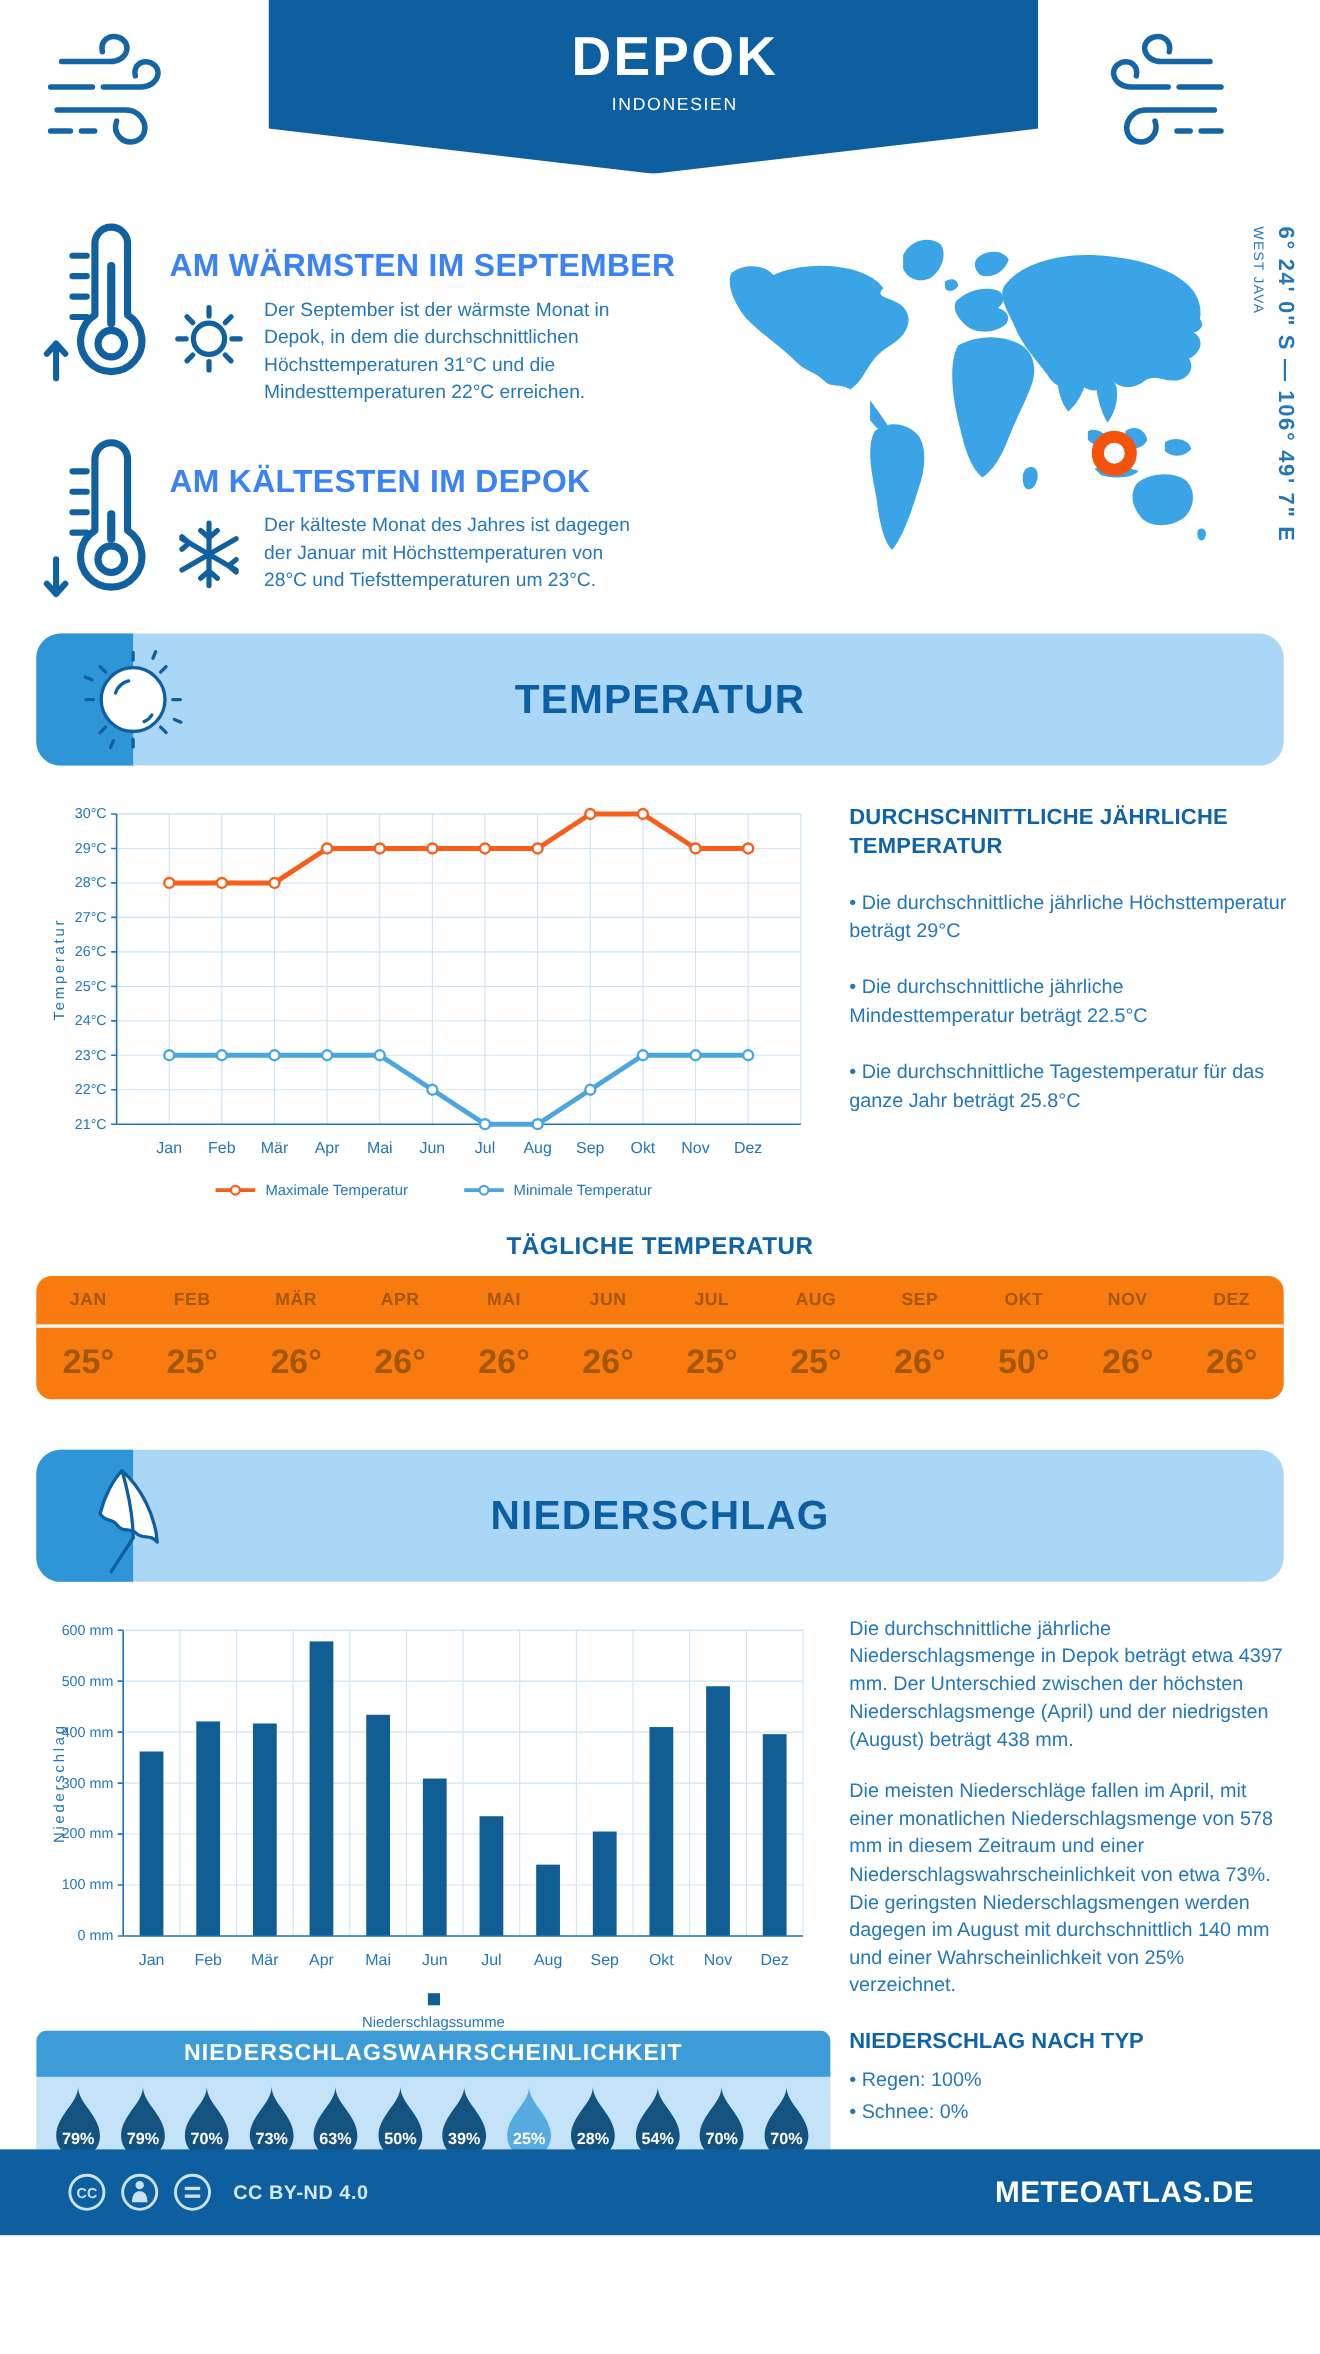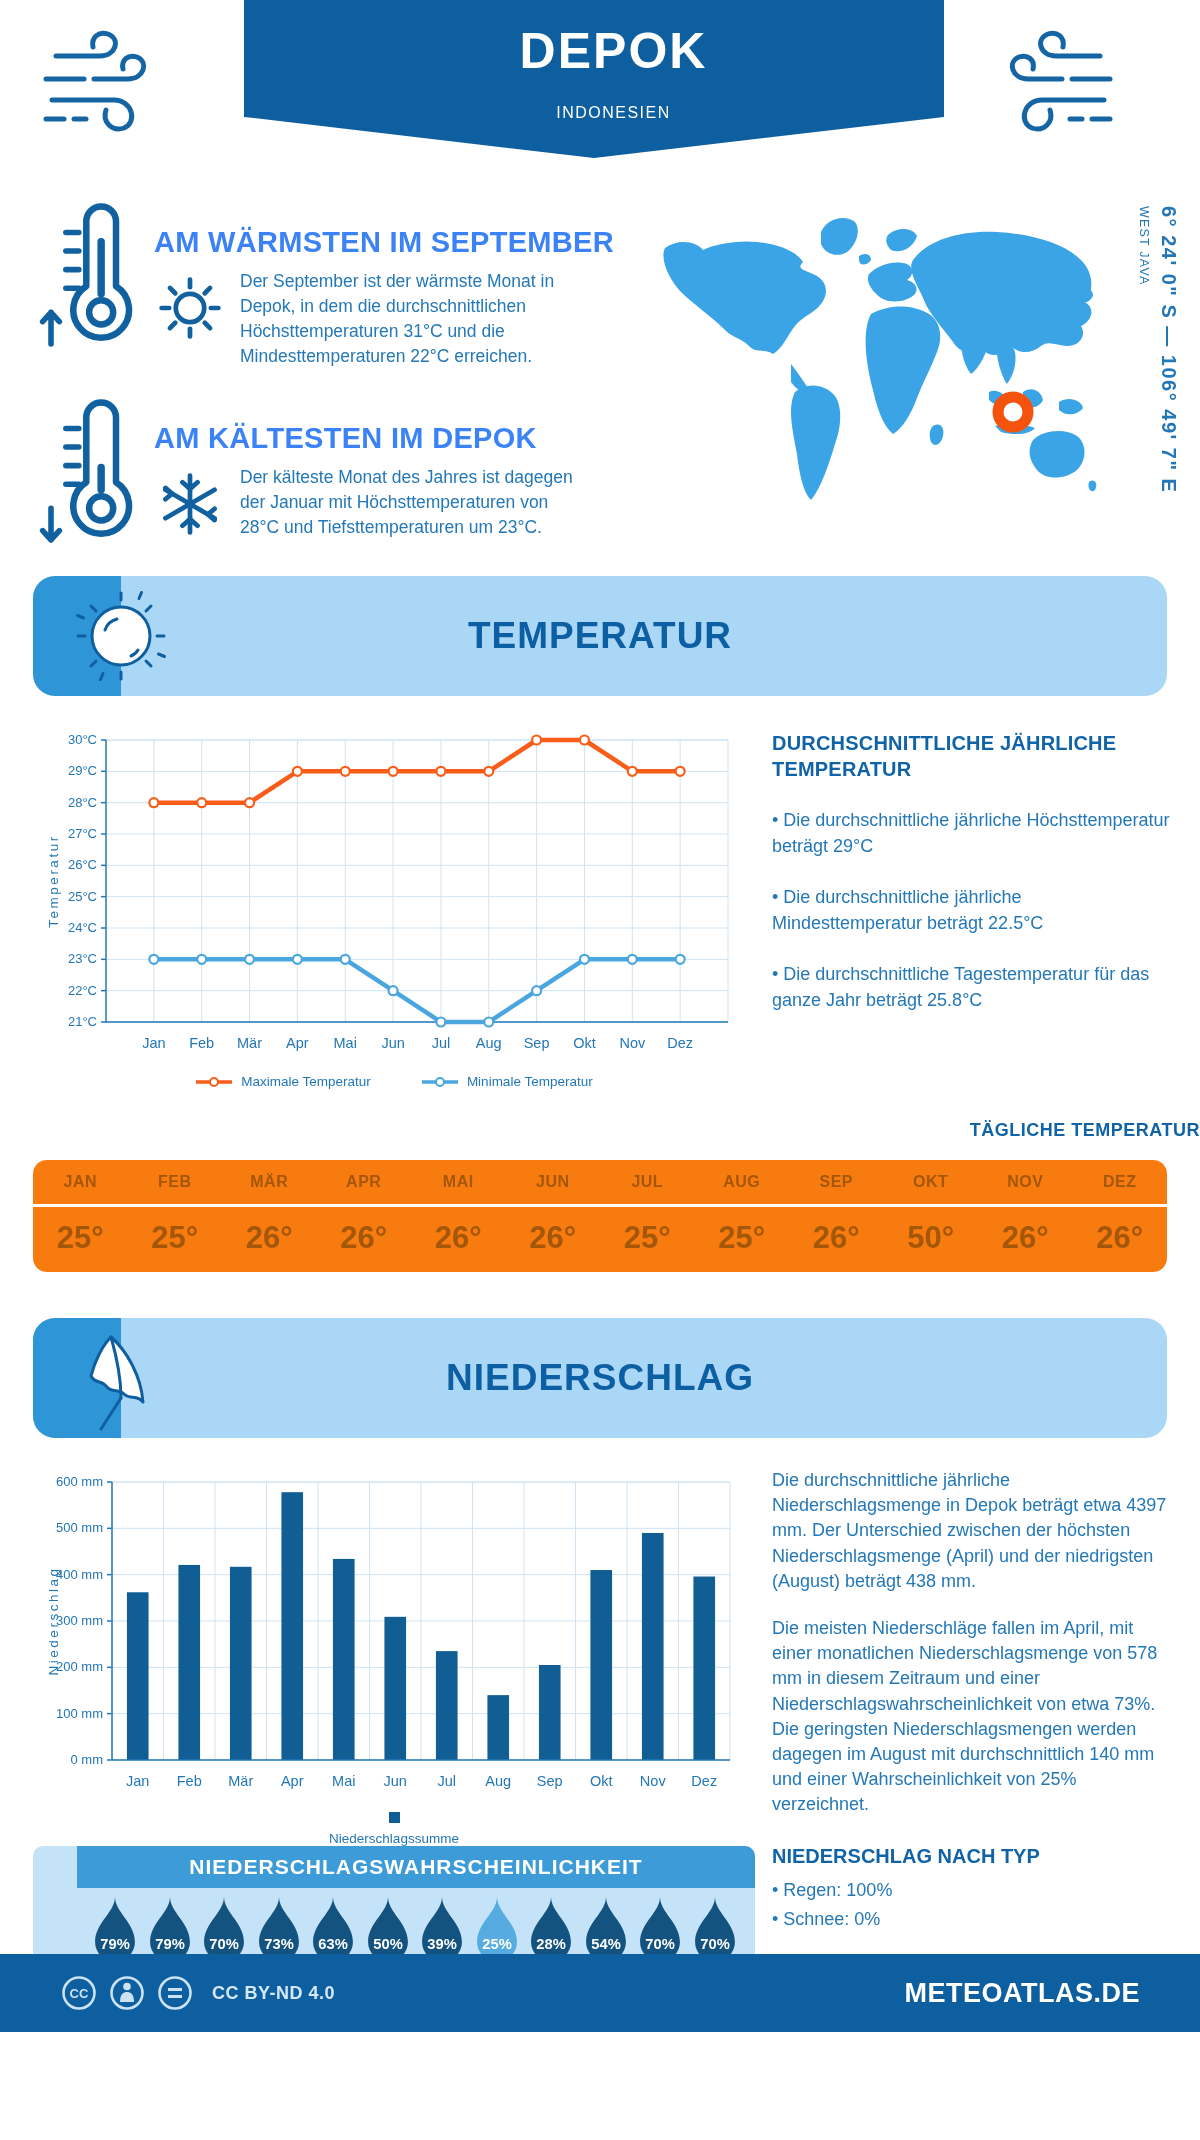--- a/index.html
+++ b/index.html
@@ -9,21 +9,21 @@
   svg text { font-family:"Liberation Sans", sans-serif; }
 
   .page { position:relative; width:1200px; height:2140px; background:#fff;
           overflow:hidden; margin:0 auto; color:#2478B8; }
 
   
   .ribbon { position:absolute; left:244px; top:0; width:700px; height:158px;
             background:#0E5FA0; text-align:center;
             clip-path:polygon(0 0, 100% 0, 100% 74%, 50% 100%, 0 74%);padding-left:39px; }
   .ribbon h1 { padding-top:22px; font-size:50px; color:#fff; font-weight:bold; letter-spacing:2px; }
-  .ribbon .sub { margin-top:24px; font-size:16px; color:#fff; letter-spacing:1.5px; font-weight:normal; }
+  .ribbon .sub { margin-top:7px; font-size:16px; color:#fff; letter-spacing:1.5px; font-weight:normal; }
   .wind-left  { position:absolute; left:42px;  top:24px; }
   .wind-right { position:absolute; left:992px; top:24px; }
 
   
   .fact { position:absolute; left:38px; width:610px; display:flex; gap:12px; }
   #fact-warm { top:194px; }
   #fact-cold { top:390px; }
   .thermo { flex:none; width:104px; }
   .fact-right h2 { font-size:29px; color:#3b82f6; font-weight:bold; letter-spacing:.3px;margin-top:32px; }
   .fact-row { display:flex; gap:14px; margin-top:10px; }
@@ -61,33 +61,33 @@
   .col-right { position:absolute; left:772px; width:398px; }
   #temp-summary { top:730px; }
   #temp-summary h3 { font-size:20px; font-weight:bold; color:#0F63A6; line-height:1.3; letter-spacing:.2px; }
   #temp-summary .bullet { margin-top:26px; font-size:18px; line-height:1.42; }
   #precip-text { top:1468px; }
   #precip-text p { font-size:18px; line-height:1.40; margin-bottom:22px; }
   #precip-text h3 { font-size:20px; font-weight:bold; color:#0F63A6; margin-top:28px; margin-bottom:12px; }
   #precip-text .bullet { font-size:18px; margin-top:8px; }
 
   
-  #daily-title { position:absolute; top:1120px; left:0; width:1200px; text-align:right;
-                 font-size:18px; font-weight:bold; color:#0F63A6; letter-spacing:.5px; }
+  #daily-title { position:absolute; top:1120px; left:0; width:1200px; text-align:center;
+                 font-size:22px; font-weight:bold; color:#0F63A6; letter-spacing:.5px; }
   #temp-table { position:absolute; left:33px; top:1160px; width:1134px; height:112px;
                 background:#F87B0F; border-radius:14px; display:grid;
                 grid-template-columns:repeat(12,1fr); grid-template-rows:44px 1fr; overflow:hidden; }
   .tt-line { position:absolute; left:0; right:0; top:44px; height:3px; background:#fff; }
   .tt-month { align-self:center; text-align:center; font-weight:bold; font-size:16px;
               color:#A45708; letter-spacing:.5px; }
   .tt-val { align-self:center; text-align:center; font-weight:bold; font-size:31px; color:#A45708; }
 
   
   #prob-panel { position:absolute; left:33px; top:1846px; width:722px; height:146px;
-                background:#C4E3F8; border-radius:10px; overflow:hidden;padding-left:44px; }
+                background:#C4E3F8; border-radius:10px; overflow:hidden; }
   .prob-header { height:42px; background:#3D9BD8; display:flex; align-items:center;
                  justify-content:center; font-size:21px; font-weight:bold; color:#fff; letter-spacing:1px; }
   #drops { display:flex; justify-content:space-between; padding:7px 12px 0; }
   .drop-slot { width:54px; text-align:center; }
   .drop-slot .m { font-size:12.5px; font-weight:bold; color:#0F5FA0; margin-top:1px; }
 
   
   #footer { position:absolute; left:0; top:1954px; width:1200px; height:78px; background:#0E5FA0;
             display:flex; align-items:center; justify-content:space-between; padding:0 60px; }
   .footer-left { display:flex; align-items:center; gap:10px; }

